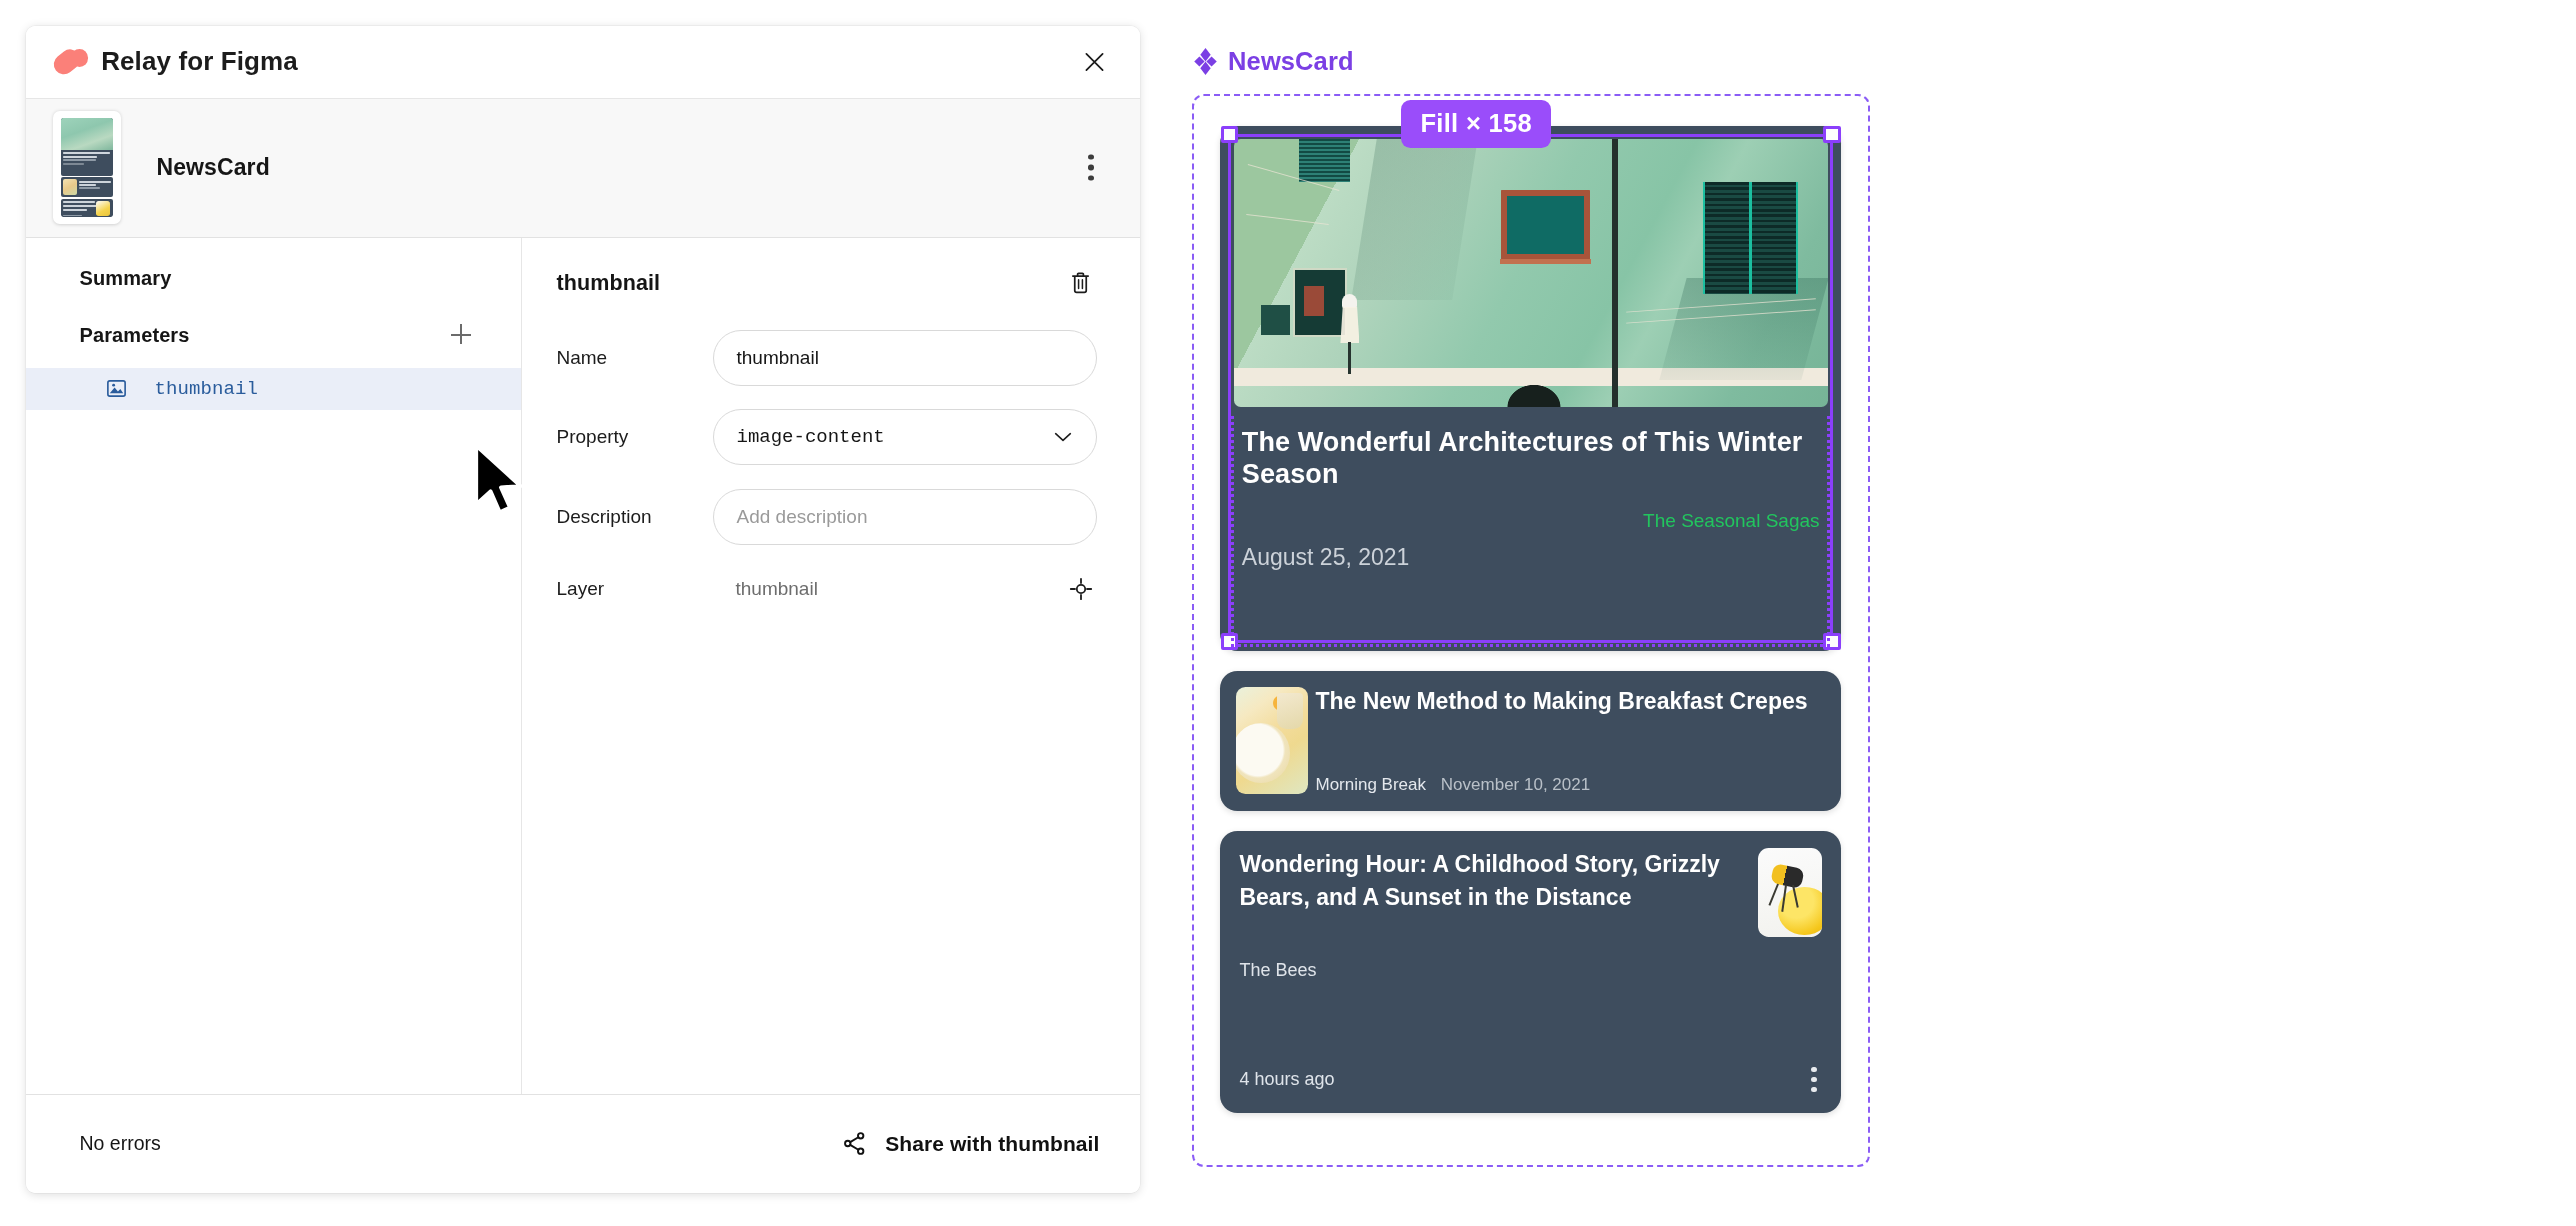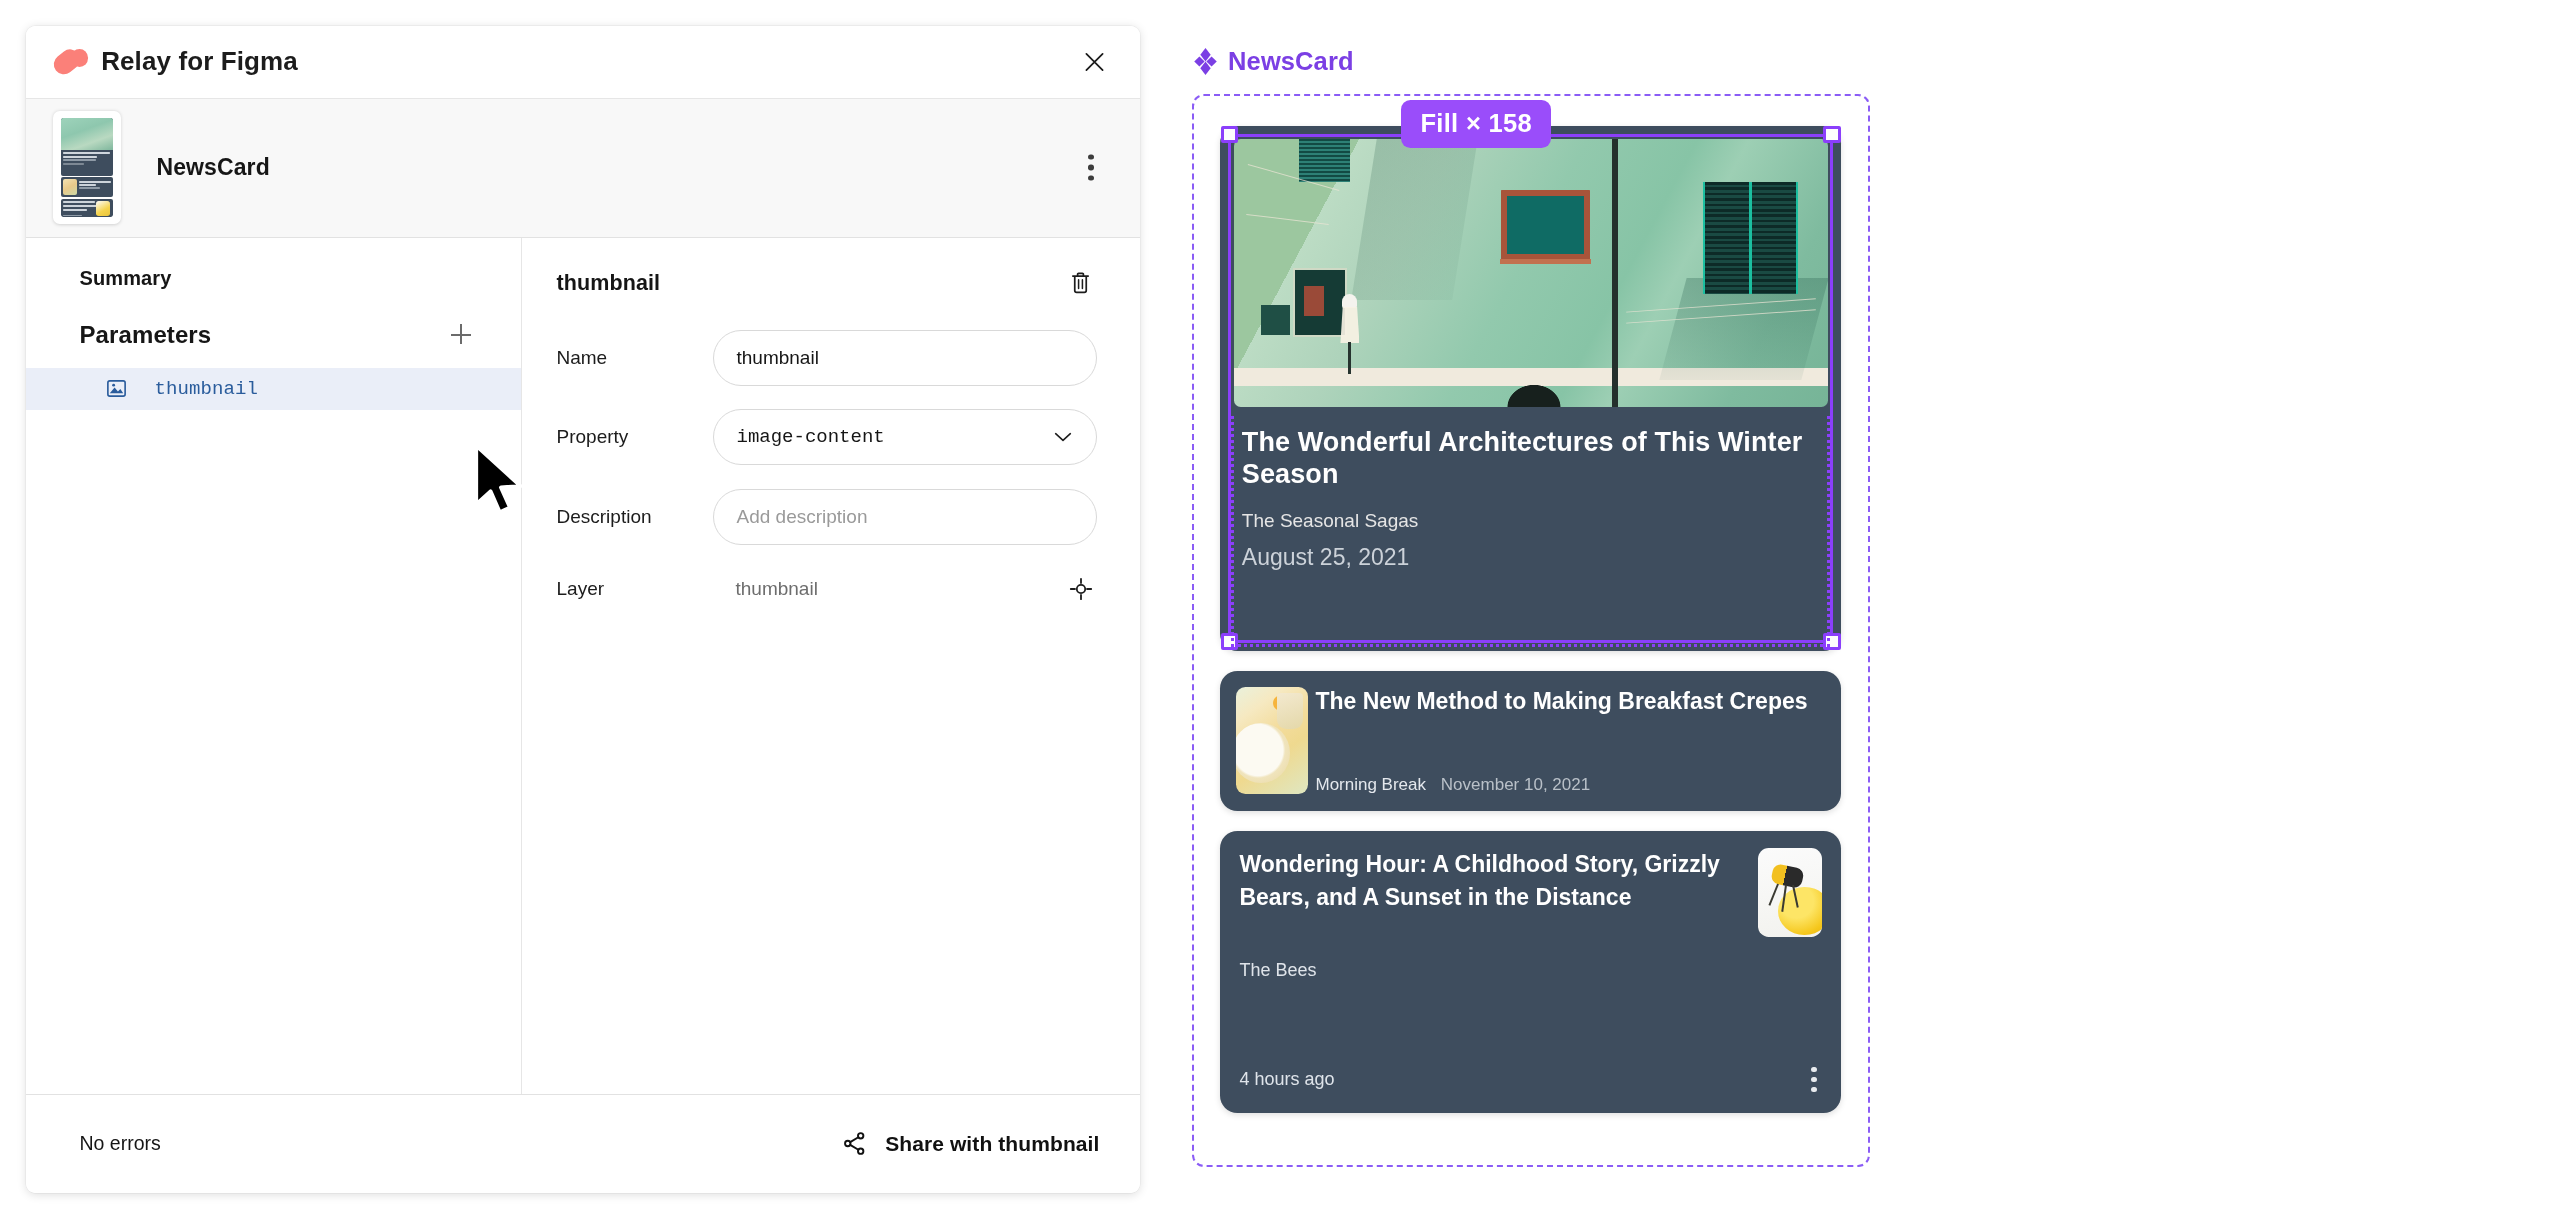--- a/index.html
+++ b/index.html
@@ -103,21 +103,21 @@
   .body { flex: 1 1 auto; display:flex; min-height:0; }
   .col-left {
     flex: 0 0 496px; width:496px; border-right: 0.7px solid #e6e6e6;
     padding: 14.8px 0 0 0; position:relative;
   }
   .sec-title { font-size: 20px; font-weight: 700; color:#161616; padding: 14.8px 0 0 54px; letter-spacing:0.1px;}
   .params-row {
     display:flex; align-items:center; justify-content:space-between;
     padding: 29.5px 44px 0 54px;
   }
-  .params-row .lbl { font-size:24px; font-weight:700; color:#161616; letter-spacing:0.1px;}
+  .params-row .lbl { font-size:20px; font-weight:700; color:#161616; letter-spacing:0.1px;}
   .plus-btn { width:31px; height:31px; position:relative; cursor:pointer; }
   .plus-btn:before, .plus-btn:after {
     content:""; position:absolute; background:#6b6b6b;
   }
   .plus-btn:before { left:5.4px; top:14px; width:20px; height:2px; }
   .plus-btn:after  { top:4px; left:14px; width:2px; height:20px; }
   .param-item {
     margin-top: 17.4px; height: 42px; background:#eaeef8;
     display:flex; align-items:center; padding-left: 79px; gap: 27px; cursor:pointer;
   }
@@ -273,21 +273,21 @@
   .sel-text {
     position:absolute; left:10.7px; right:10.7px; top: 290px; bottom: 4px;
     border-left: 3.4px dotted #8b3ffb;
     border-right: 3.4px dotted #8b3ffb;
     border-bottom: 3.4px dotted #8b3ffb;
     pointer-events:none;
   }
 
   .c1-body { padding: 20px 8px 0 8px; }
   .c1-title { font-size:27px; font-weight:700; color:#fff; line-height:1.18; letter-spacing:0.1px;}
-  .c1-src { font-size:19px; color:#e5e5e5; margin-top:19px; }
+  .c1-src { font-size:19px; color:#22c55e; margin-top:19px;text-align:right; }
   .c1-date { font-size:23px; color:#ccd2d9; margin-top:12px; }
 
   .badge {
     position:absolute; left:181px; top:-25.5px;
     background:#9a4dfa; color:#fff; font-size:25.5px; font-weight:600;
     padding:9.4px 19px; border-radius:9.4px; letter-spacing:0.3px; white-space:nowrap;
   }
 
   
   .card2 { margin: 20px 13.4px 0 13.4px; height: 140px; padding: 16px; display:flex; gap:7px; }

